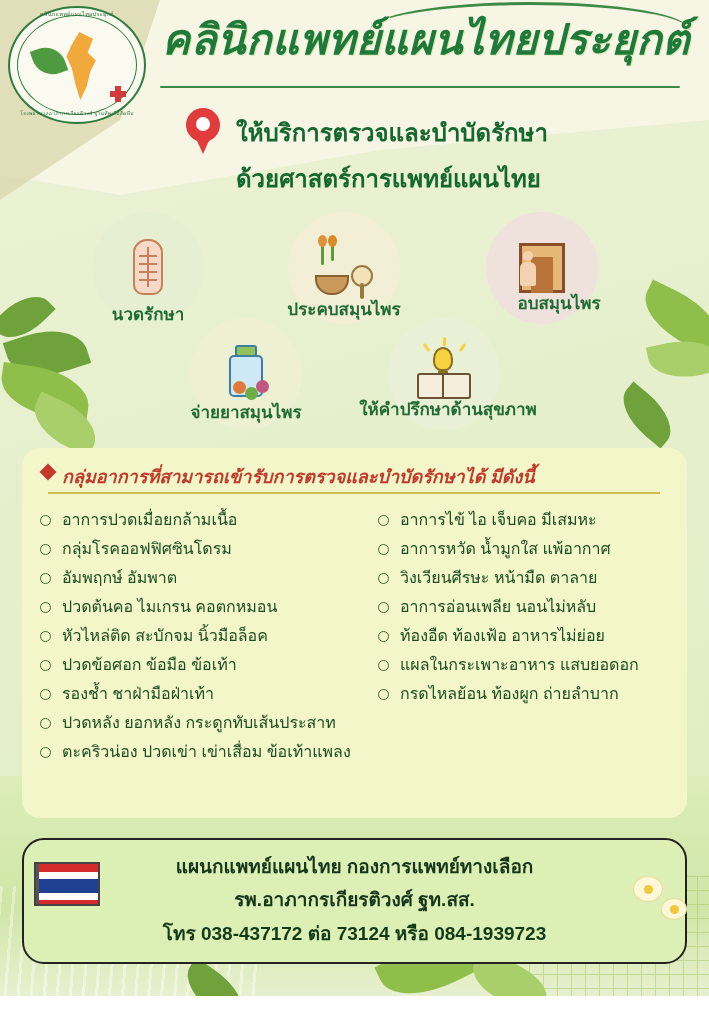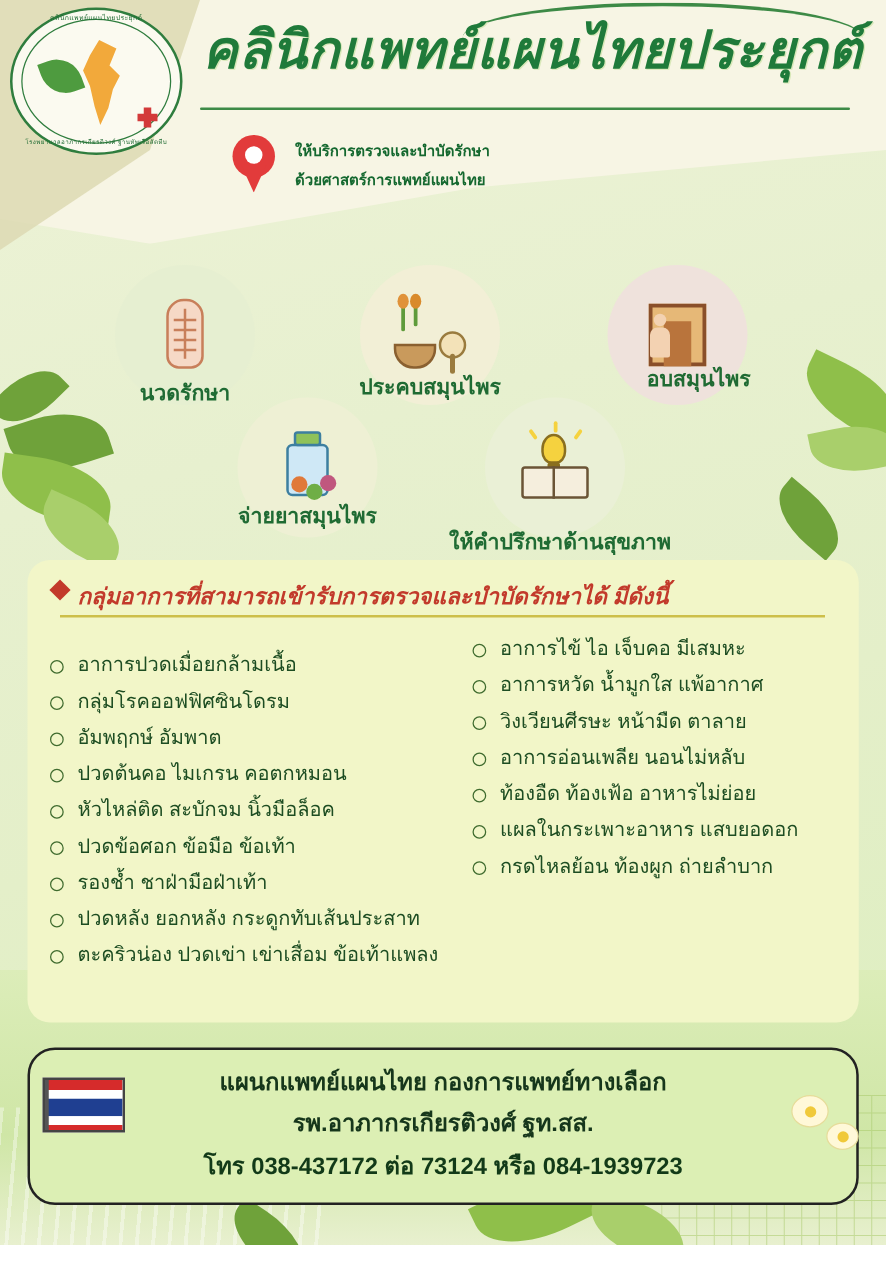--- a/index.html
+++ b/index.html
@@ -148,21 +148,21 @@
     clip-path: polygon(0 0, 100% 0, 50% 100%);
   }
   .pin-dot {
     position: absolute; left: 10px; top: 9px;
     width: 14px; height: 14px;
     background: #fff; border-radius: 50%;
   }
   .subtitle {
     position: absolute; left: 236px; top: 110px;
     width: 400px;
-    font-size: 12px; color: #14682f; font-weight: bold;
+    font-size: 24px; color: #14682f; font-weight: bold;
     line-height: 1.9;
   }
 
   
   .svc {
     position: absolute;
     width: 112px; height: 112px;
     border-radius: 50%;
     display: flex; align-items: center; justify-content: center;
   }
@@ -175,21 +175,21 @@
   .svc-label {
     position: absolute;
     width: 230px;
     text-align: center;
     font-size: 17px; font-weight: bold; color: #1f6b33;
   }
   .lbl1 { left: 33px;  top: 300px; }
   .lbl2 { left: 229px; top: 295px; }
   .lbl3 { left: 444px; top: 289px; }
   .lbl4 { left: 131px; top: 398px; }
-  .lbl5 { left: 333px; top: 395px; margin-top: 24px; }
+  .lbl5 { left: 333px; top: 395px; }
 
   
   .ic { position: relative; width: 66px; height: 66px; }
   .back-torso {
     position: absolute; left: 18px; top: 4px; width: 30px; height: 56px;
     background: #f6d9c6; border: 2px solid #c87f5a; border-radius: 14px 14px 10px 10px;
   }
   .spine { position: absolute; left: 32px; top: 12px; width: 2px; height: 40px; background: #c87f5a; }
   .rib { position: absolute; width: 18px; height: 2px; background: #c87f5a; left: 24px; }
 
@@ -253,21 +253,21 @@
     transform: rotate(45deg);
   }
   .panel-rule {
     position: absolute; left: 48px; top: 492px;
     width: 612px; height: 2px; background: #cdbf4a;
   }
   .col {
     position: absolute; top: 510px;
     width: 320px;
   }
-  .col-left  { left: 40px; margin-top: 13px; }
+  .col-left  { left: 40px; }
   .col-right { left: 378px; }
   .item {
     display: flex; align-items: flex-start;
     margin-bottom: 9px;
     font-size: 16px; color: #1d4d22;
   }
   .bullet {
     flex: 0 0 auto;
     width: 11px; height: 11px;
     border: 1.6px solid #3f6b2e;

